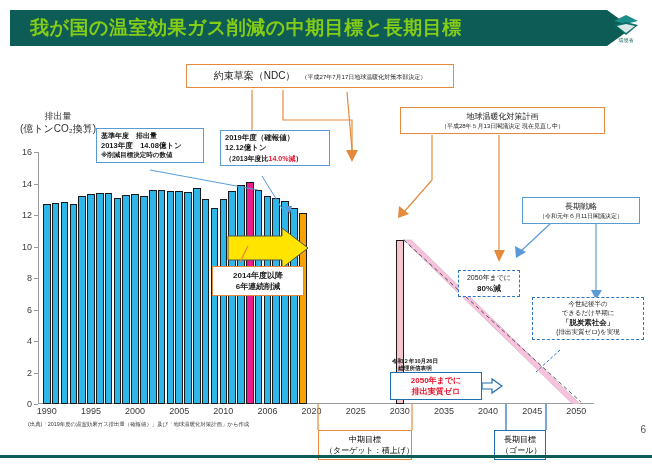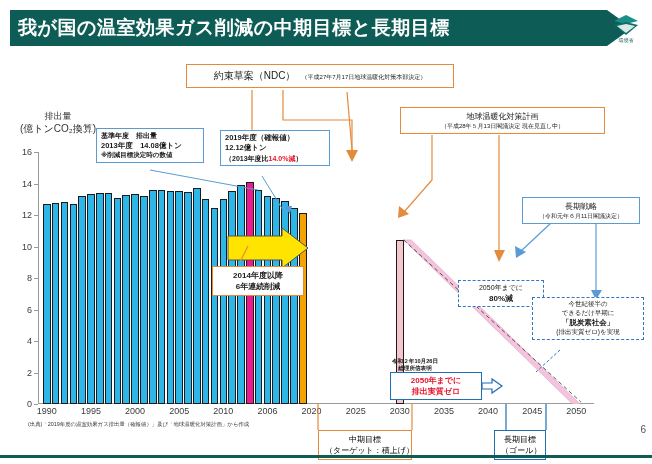--- a/index.html
+++ b/index.html
@@ -11,22 +11,22 @@
   #root { position: relative; width: 652px; height: 464px; background: #fff; }
 
   
   .titlebar {
     position: absolute; left: 10px; top: 10px; width: 622px; height: 36px;
     background: #0d5c55;
     clip-path: polygon(0 0, 597px 0, 622px 18px, 597px 36px, 0 36px);
     display: flex; align-items: center;
   }
   .titlebar .ttxt {
-    color: #ffffff; font-size: 19px; font-weight: bold; letter-spacing: .5px;
-    margin-left: 8px; white-space: nowrap;
+    color: #84cc16; font-size: 19px; font-weight: bold; letter-spacing: .5px;
+    margin-left: 20px; white-space: nowrap;
   }
   .title-accent {
     position: absolute; left: 10px; top: 10px; width: 4px; height: 36px; background:#0d5c55;
   }
   .logo {
     position: absolute; right: 6px; top: 8px; width: 40px; height: 40px;
     display:flex; flex-direction:column; align-items:center; justify-content:center;
   }
   .logo .mark { width: 26px; height: 22px; position: relative; }
   .logo .mark svg { display:block; }
@@ -253,21 +253,21 @@
       <span>（2013年度比</span><span class="red">14.0%減</span><span>）</span>
     </div>
   </div>
 
 
   <div class="box or" style="left:212px; top:266px; width:92px; padding:3px 4px;">
     <div style="font-weight:bold;font-size:8px;">2014年度以降</div>
     <div style="font-weight:bold;font-size:8px;">6年連続削減</div>
   </div>
 
-  <div class="box dash" style="left:458px; top:280px; width:86px; padding:2px 3px;">
+  <div class="box dash" style="left:458px; top:270px; width:62px; padding:2px 3px;">
     <div style="font-size:7px;">2050年までに</div>
     <div style="font-weight:bold;font-size:8px;">80%減</div>
   </div>
 
   <div class="box dash" style="left:532px; top:297px; width:112px; padding:2px 3px;">
     <div style="font-size:6.5px;">今世紀後半の</div>
     <div style="font-size:6.5px;">できるだけ早期に</div>
     <div style="font-weight:bold;font-size:7.5px;">「脱炭素社会」</div>
     <div style="font-size:6.5px;">(排出実質ゼロ)を実現</div>
   </div>

